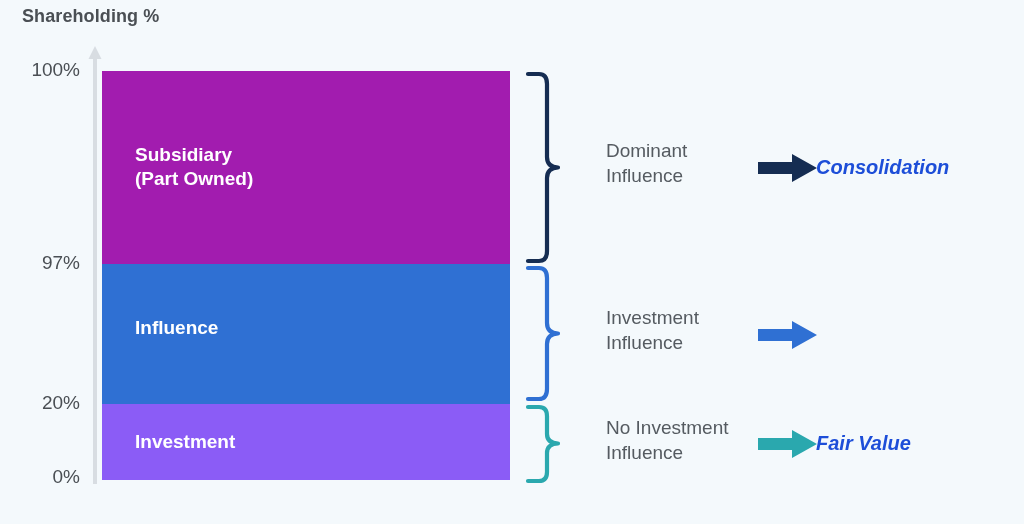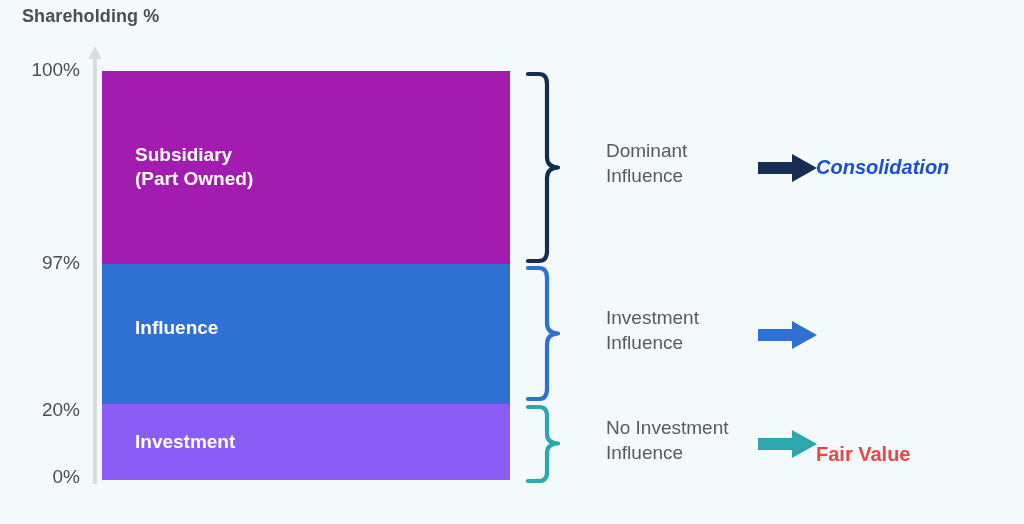--- a/index.html
+++ b/index.html
@@ -124,21 +124,21 @@
     <polygon points="7,0 13.5,13 0.5,13" fill="#d8dde2"></polygon>
   </svg>
 
   <div class="tick-wrap" style="top:71px;">
     <span class="axis-tick-label" style="top:-11px;">100%</span>
   </div>
   <div class="tick-wrap" style="top:264px;">
     <span class="axis-tick-label" style="top:-11px;">97%</span>
   </div>
   <div class="tick-wrap" style="top:404px;">
-    <span class="axis-tick-label" style="top:-11px;margin-top:7px;">20%</span>
+    <span class="axis-tick-label" style="top:-11px;">20%</span>
   </div>
   <div class="tick-wrap" style="top:480px;">
     <span class="axis-tick-label" style="top:-13px;">0%</span>
   </div>
 
   <div class="bar">
     <div class="segment seg-subsidiary" style="top:0px; height:193px;">
       <div class="segment-label" style="top:72px;">Subsidiary
 (Part Owned)</div>
     </div>
@@ -175,16 +175,16 @@
 
   <div class="row" style="top:404px; height:80px;">
     <svg class="brace" width="36" height="80" viewBox="0 0 36 80" aria-hidden="true">
       <path d="M3 3 H14 Q22 3 22 12 V30 Q22 39 33 39.5 Q22 40 22 49 V68 Q22 77 14 77 H3" fill="none" stroke="#2aa8ae" stroke-width="4.2" stroke-linecap="round" stroke-linejoin="round"></path>
     </svg>
     <div class="influence-text" style="top:12px;">No Investment
 Influence</div>
     <svg class="arrow-icon" style="top:26px;" width="60" height="28" viewBox="0 0 60 28" aria-hidden="true">
       <path d="M0 8 H34 V0 L59 14 L34 28 V20 H0 Z" fill="#2aa8ae"></path>
     </svg>
-    <div class="method-label" style="top:39px; color:#ef4444;">Fair Value</div>
+    <div class="method-label" style="top:28px; color:#1d4ed8;font-style:italic;">Fair Value</div>
   </div>
 
 </div>
 
 </body></html>

